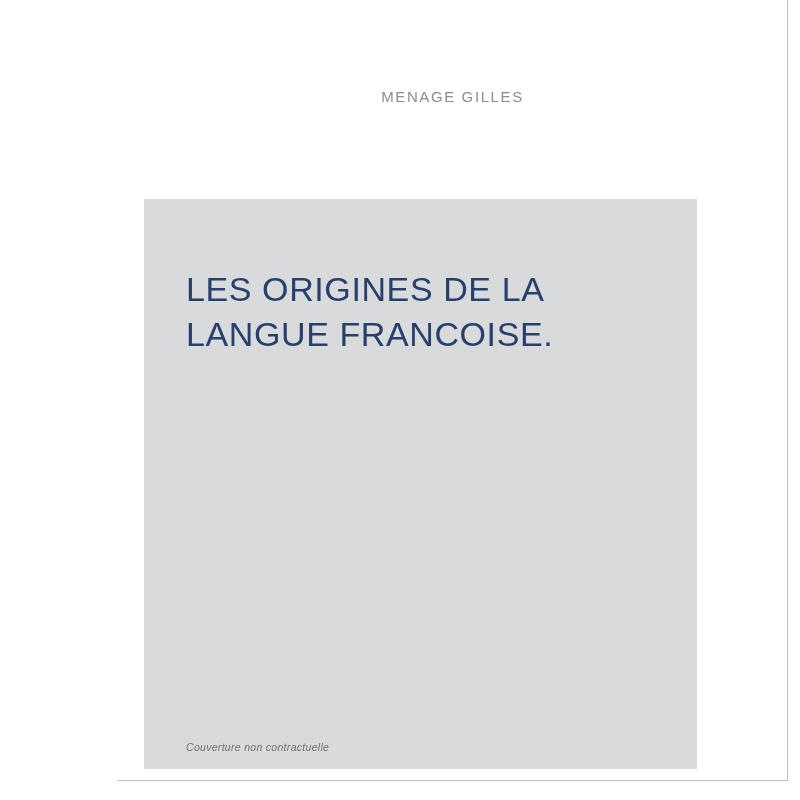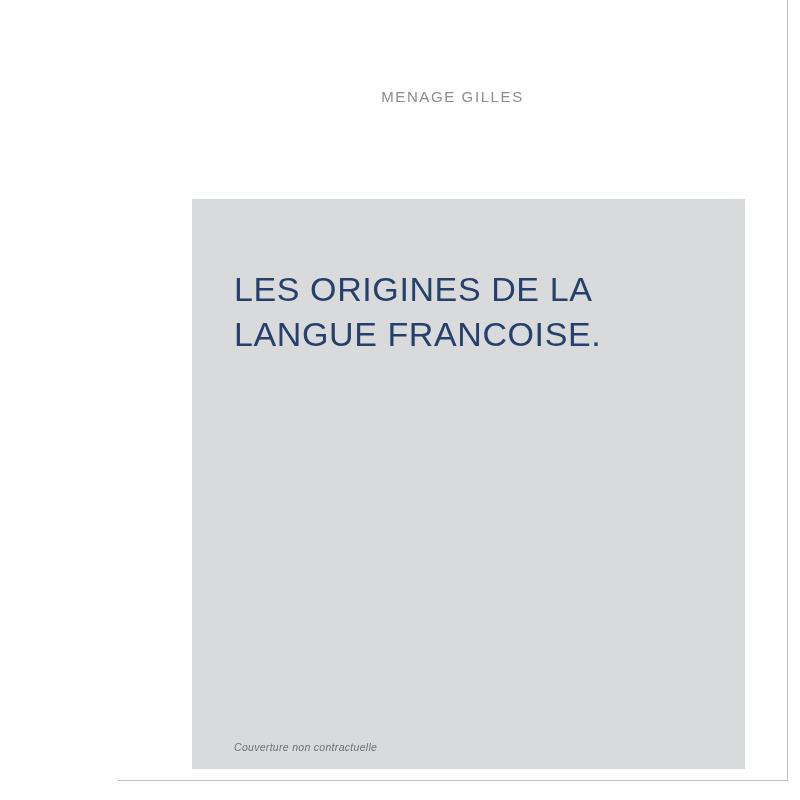--- a/index.html
+++ b/index.html
@@ -50,21 +50,20 @@
     font-weight: 400;
     white-space: nowrap;
   }
   .panel {
     position: absolute;
     left: 26px;
     top: 199px;
     width: 553px;
     height: 570px;
     background: #d9dadc;
-    margin-left: 48px;
   }
   .title {
     position: absolute;
     left: 42px;
     right: 30px;
     top: 68px;
     font-size: 34px;
     line-height: 45px;
     letter-spacing: 0.6px;
     color: #27406b;

